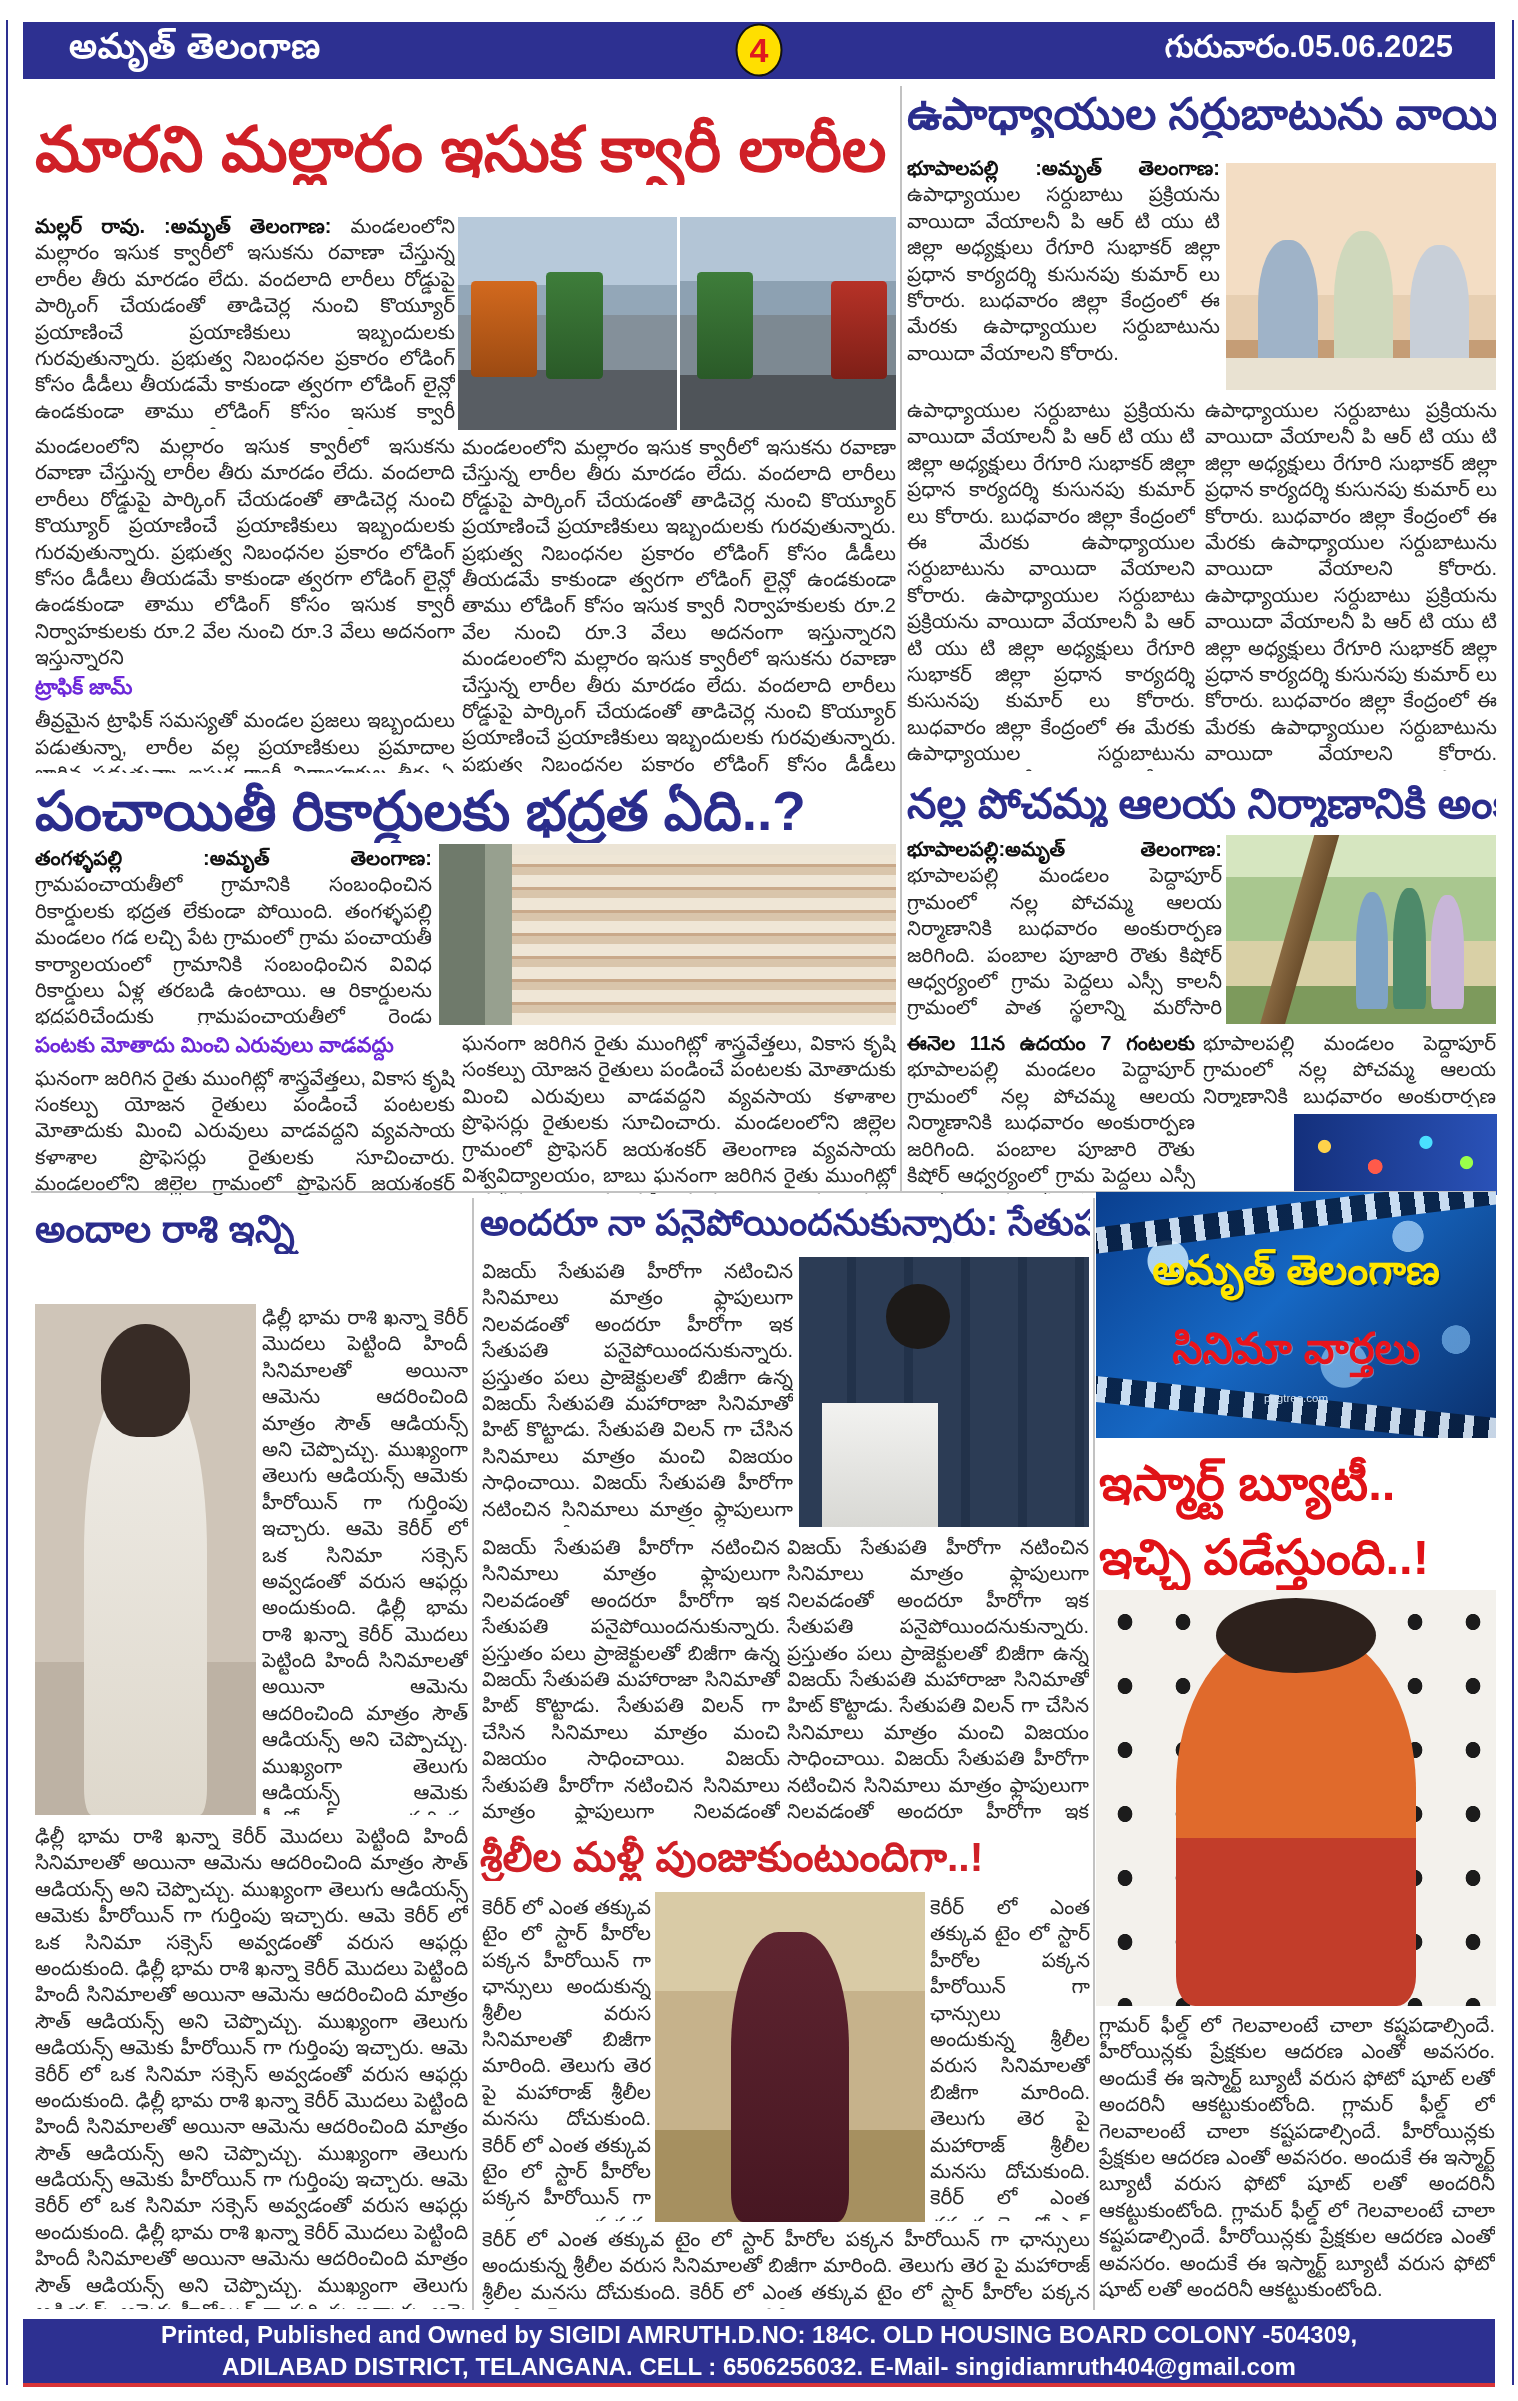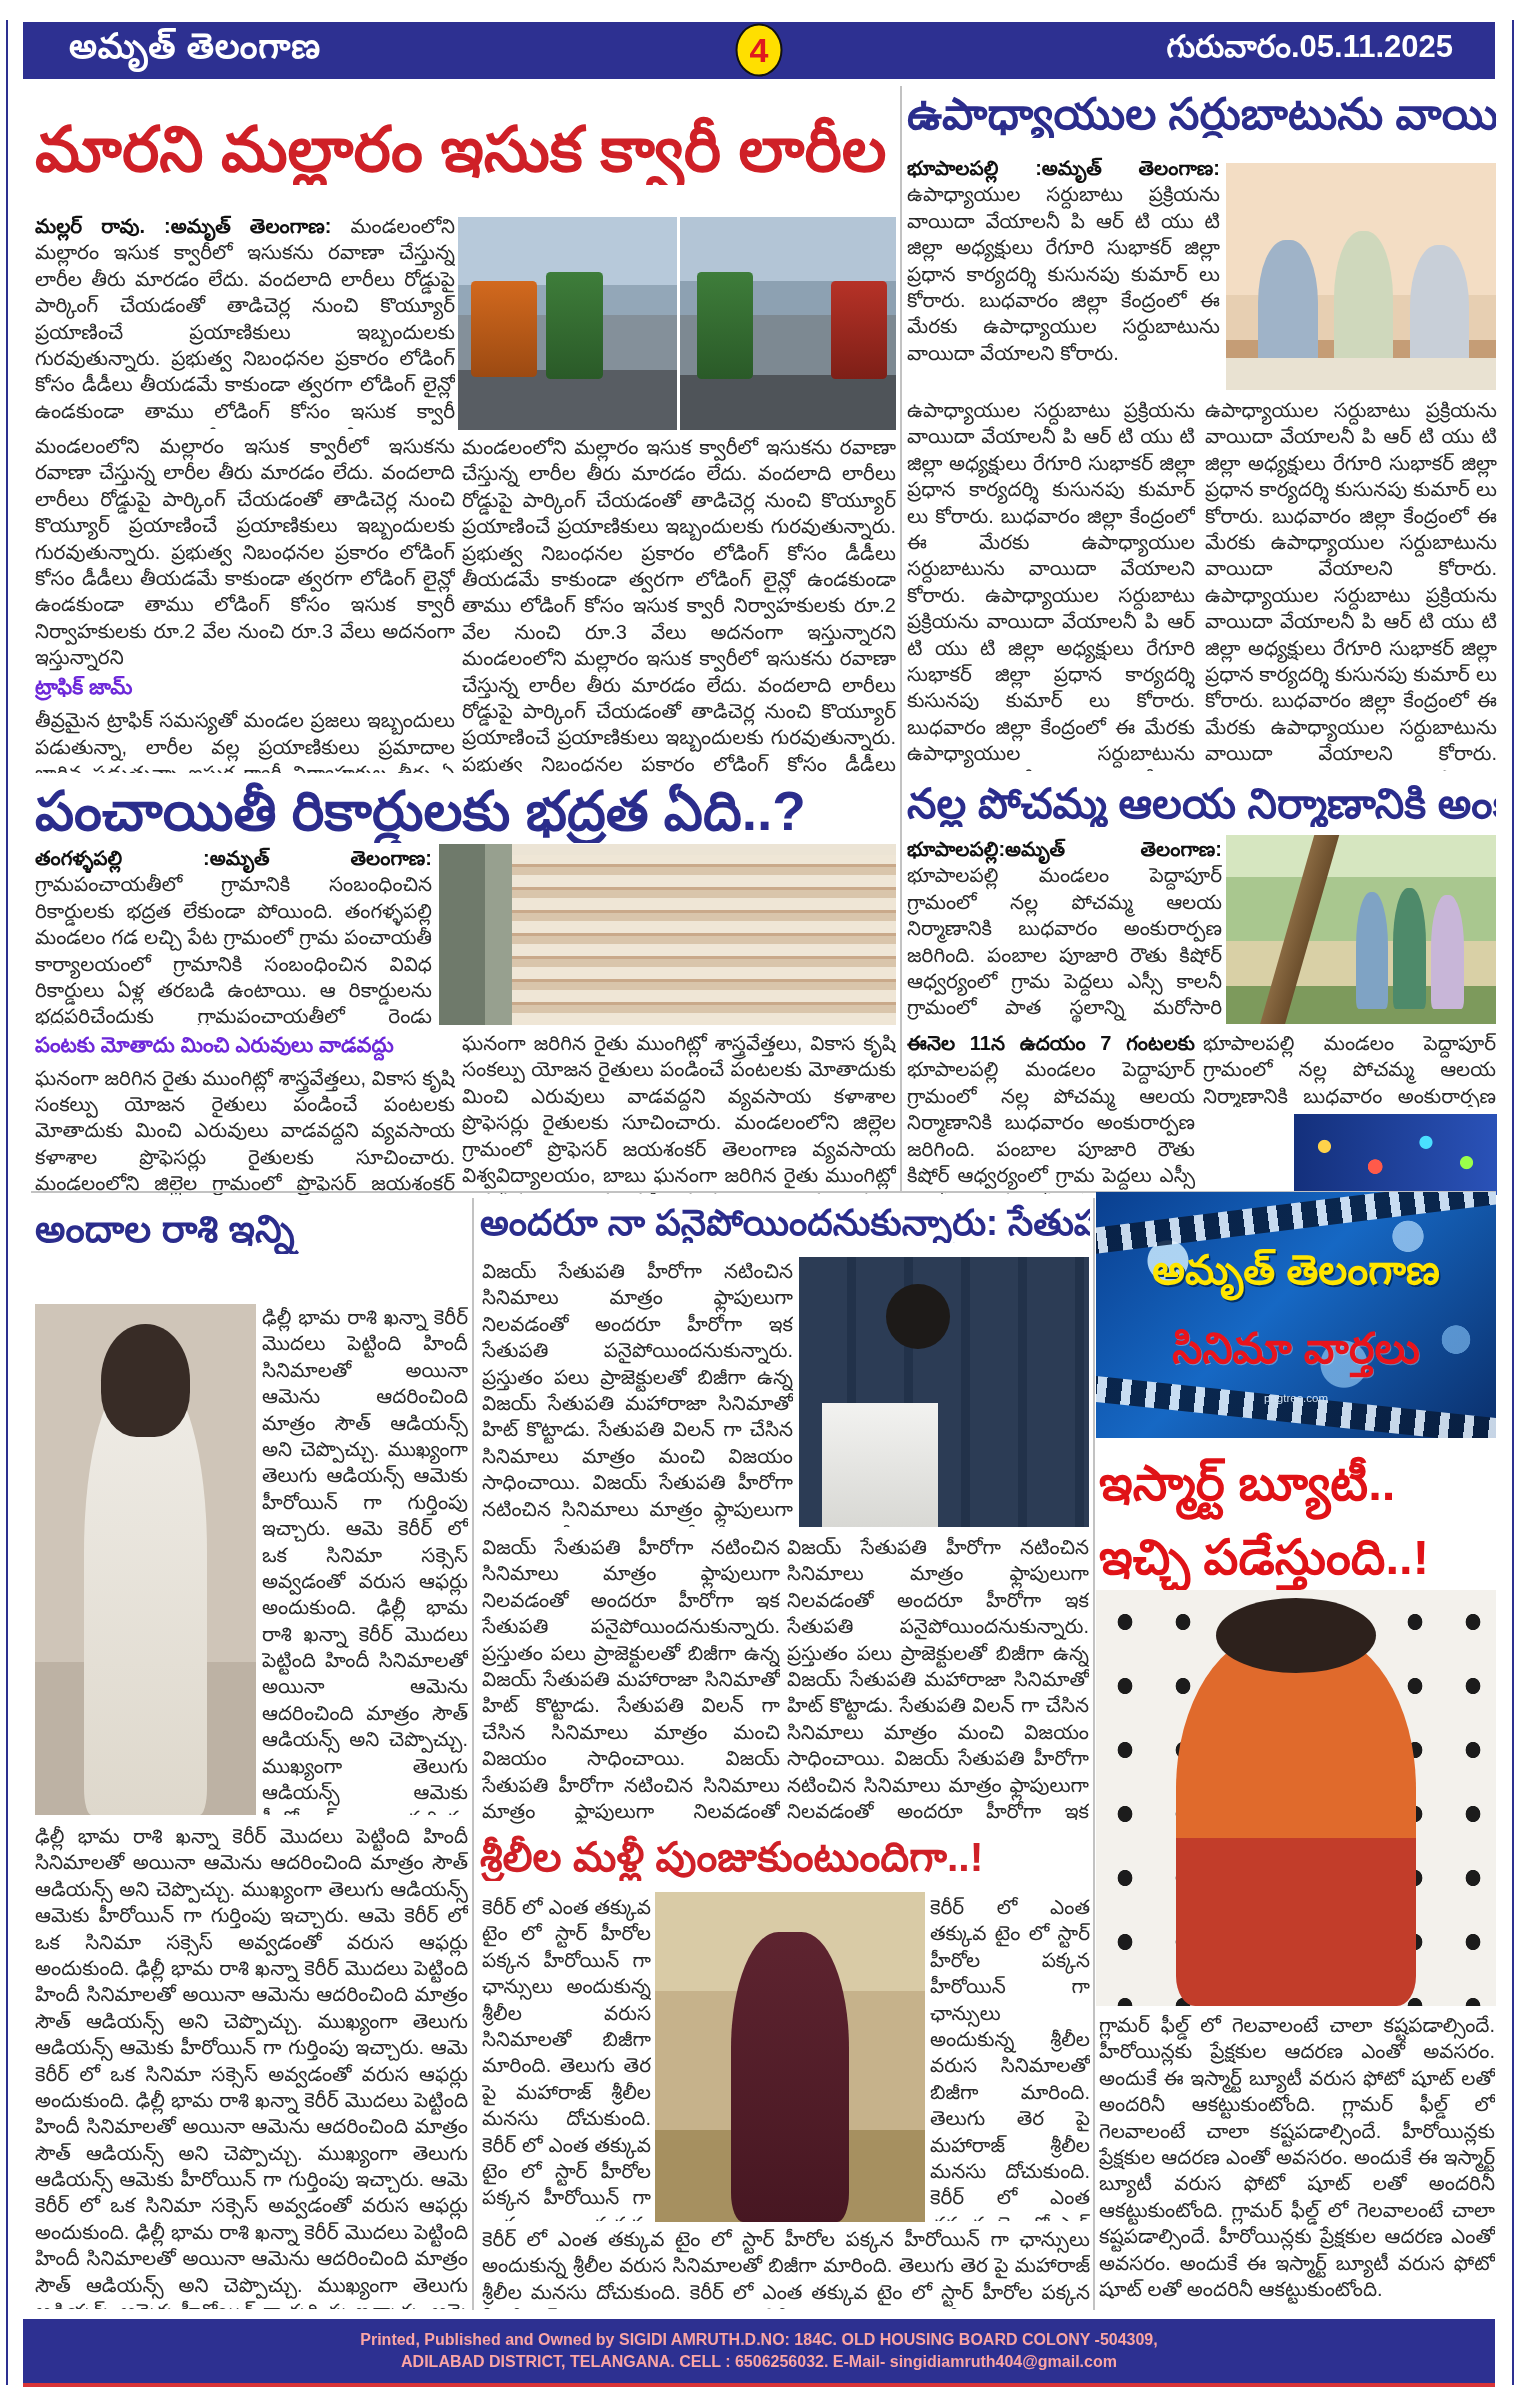--- a/index.html
+++ b/index.html
@@ -75,34 +75,34 @@
      radial-gradient(circle at 15% 40%, #ffd24a 0 6.1px, transparent 7px),
      radial-gradient(circle at 40% 65%, #ff5a4a 0 7px, transparent 7.7px),
      radial-gradient(circle at 65% 35%, #4ae0ff 0 6.1px, transparent 7px),
      radial-gradient(circle at 85% 60%, #9aff4a 0 6.1px, transparent 7px),
      linear-gradient(90deg,#14307c,#2a52b8);}
   
   .ismart{color:#e01217;font-weight:bold;font-size:49px;line-height:1.5;white-space:nowrap;overflow:hidden;}
   
   .footer{left:23px;top:2319px;width:1472px;height:64px;background:#2d3091;border-bottom:4.6px solid #d93438;
           display:flex;flex-direction:column;align-items:center;justify-content:center;gap:4.6px;}
-  .footer div{color:#fca5a5;font-size:16px;font-weight:bold;white-space:nowrap;}
+  .footer div{color:#ffffff;font-size:24px;font-weight:bold;white-space:nowrap;}
 </style>
 </head>
 <body>
 
 <div id="page">
   <div class="abs frame"></div>
 
   <div class="abs masthead">
     <div class="mast-title">అమృత్ తెలంగాణ</div>
     <div class="badge">
       <span>4</span>
     </div>
-    <div class="mast-date">గురువారం.05.11.2025</div>
+    <div class="mast-date">గురువారం.05.06.2025</div>
   </div>
 
   <div class="abs hl hl-red" style="left:35px;top:114px;width:855px;font-size:63px;">మారని మల్లారం ఇసుక క్వారీ లారీల తీరు.!</div>
   <p class="abs txt" style="left:35px;top:213px;width:420px;height:216px;margin:0;">
     <b>మల్లర్ రావు. :అమృత్ తెలంగాణ:</b>
     <span>మండలంలోని మల్లారం ఇసుక క్వారీలో ఇసుకను రవాణా చేస్తున్న లారీల తీరు మారడం లేదు. వందలాది లారీలు రోడ్డుపై పార్కింగ్ చేయడంతో తాడిచెర్ల నుంచి కొయ్యూర్ ప్రయాణించే ప్రయాణికులు ఇబ్బందులకు గురవుతున్నారు. ప్రభుత్వ నిబంధనల ప్రకారం లోడింగ్ కోసం డీడీలు తీయడమే కాకుండా త్వరగా లోడింగ్ లైన్లో ఉండకుండా తాము లోడింగ్ కోసం ఇసుక క్వారీ నిర్వాహకులకు రూ.2 వేల నుంచి రూ.3 వేలు అదనంగా ఇస్తున్నారని</span>
   </p>
   <div class="abs ph ph-quarry1" style="left:458px;top:217px;width:219px;height:213px;">
     <div class="truck t1"></div>
       <div class="truck t2"></div>

